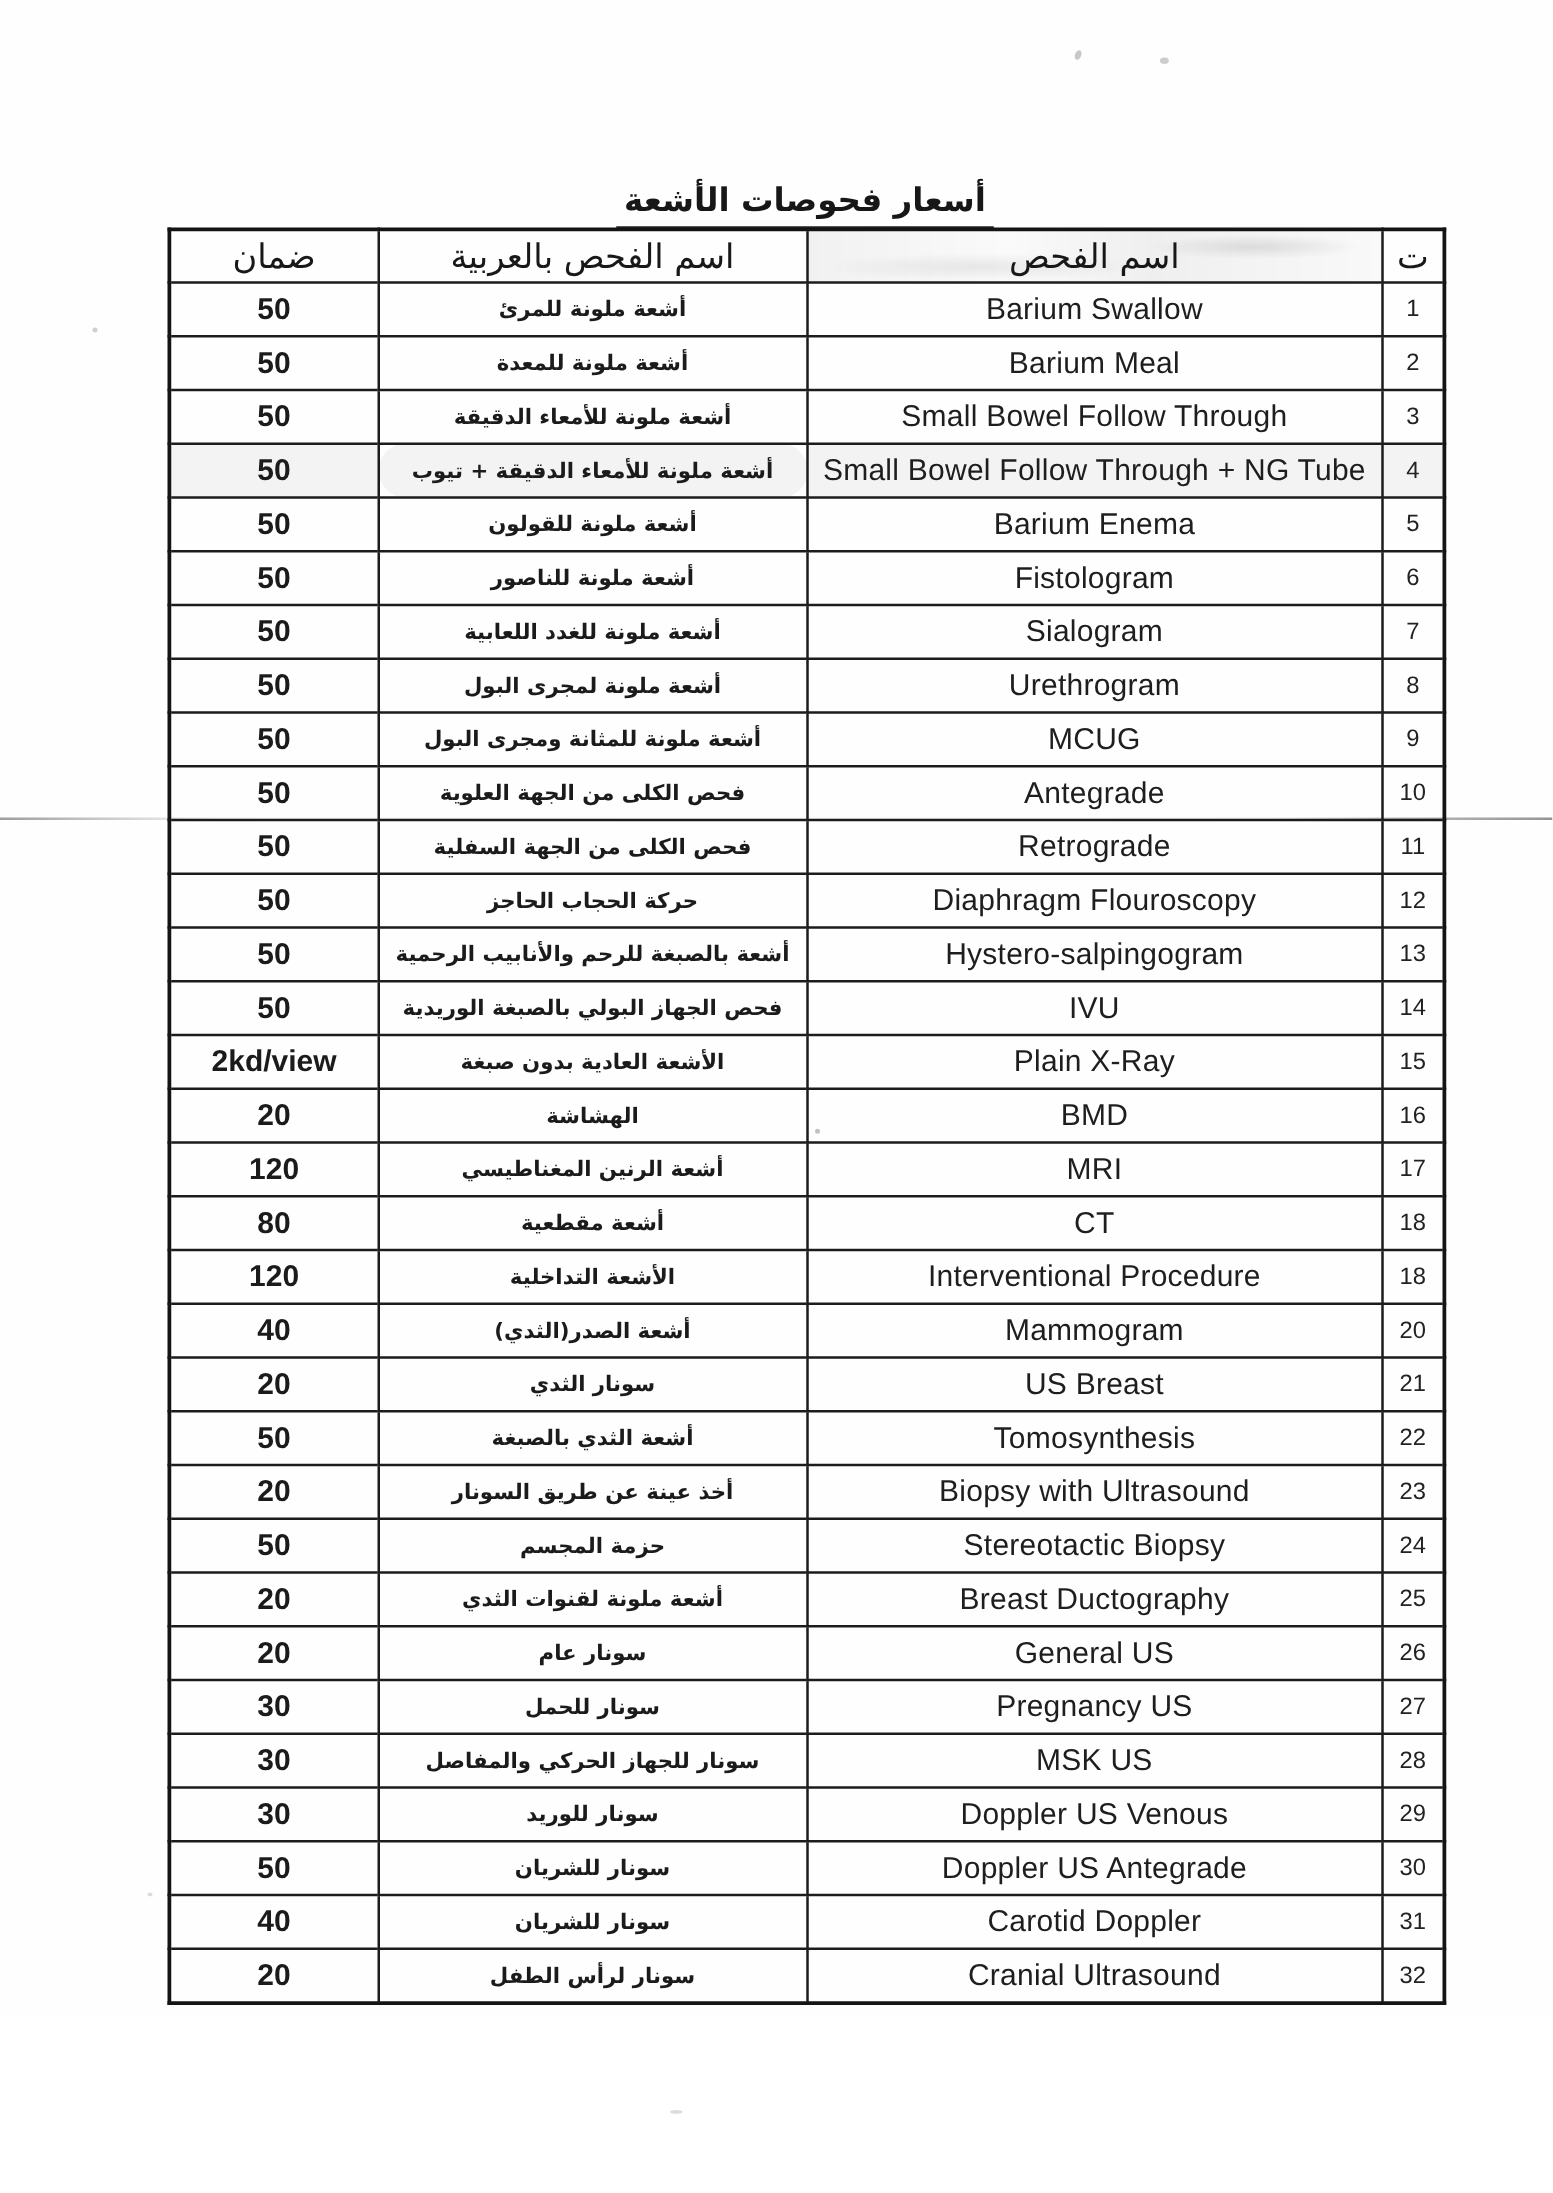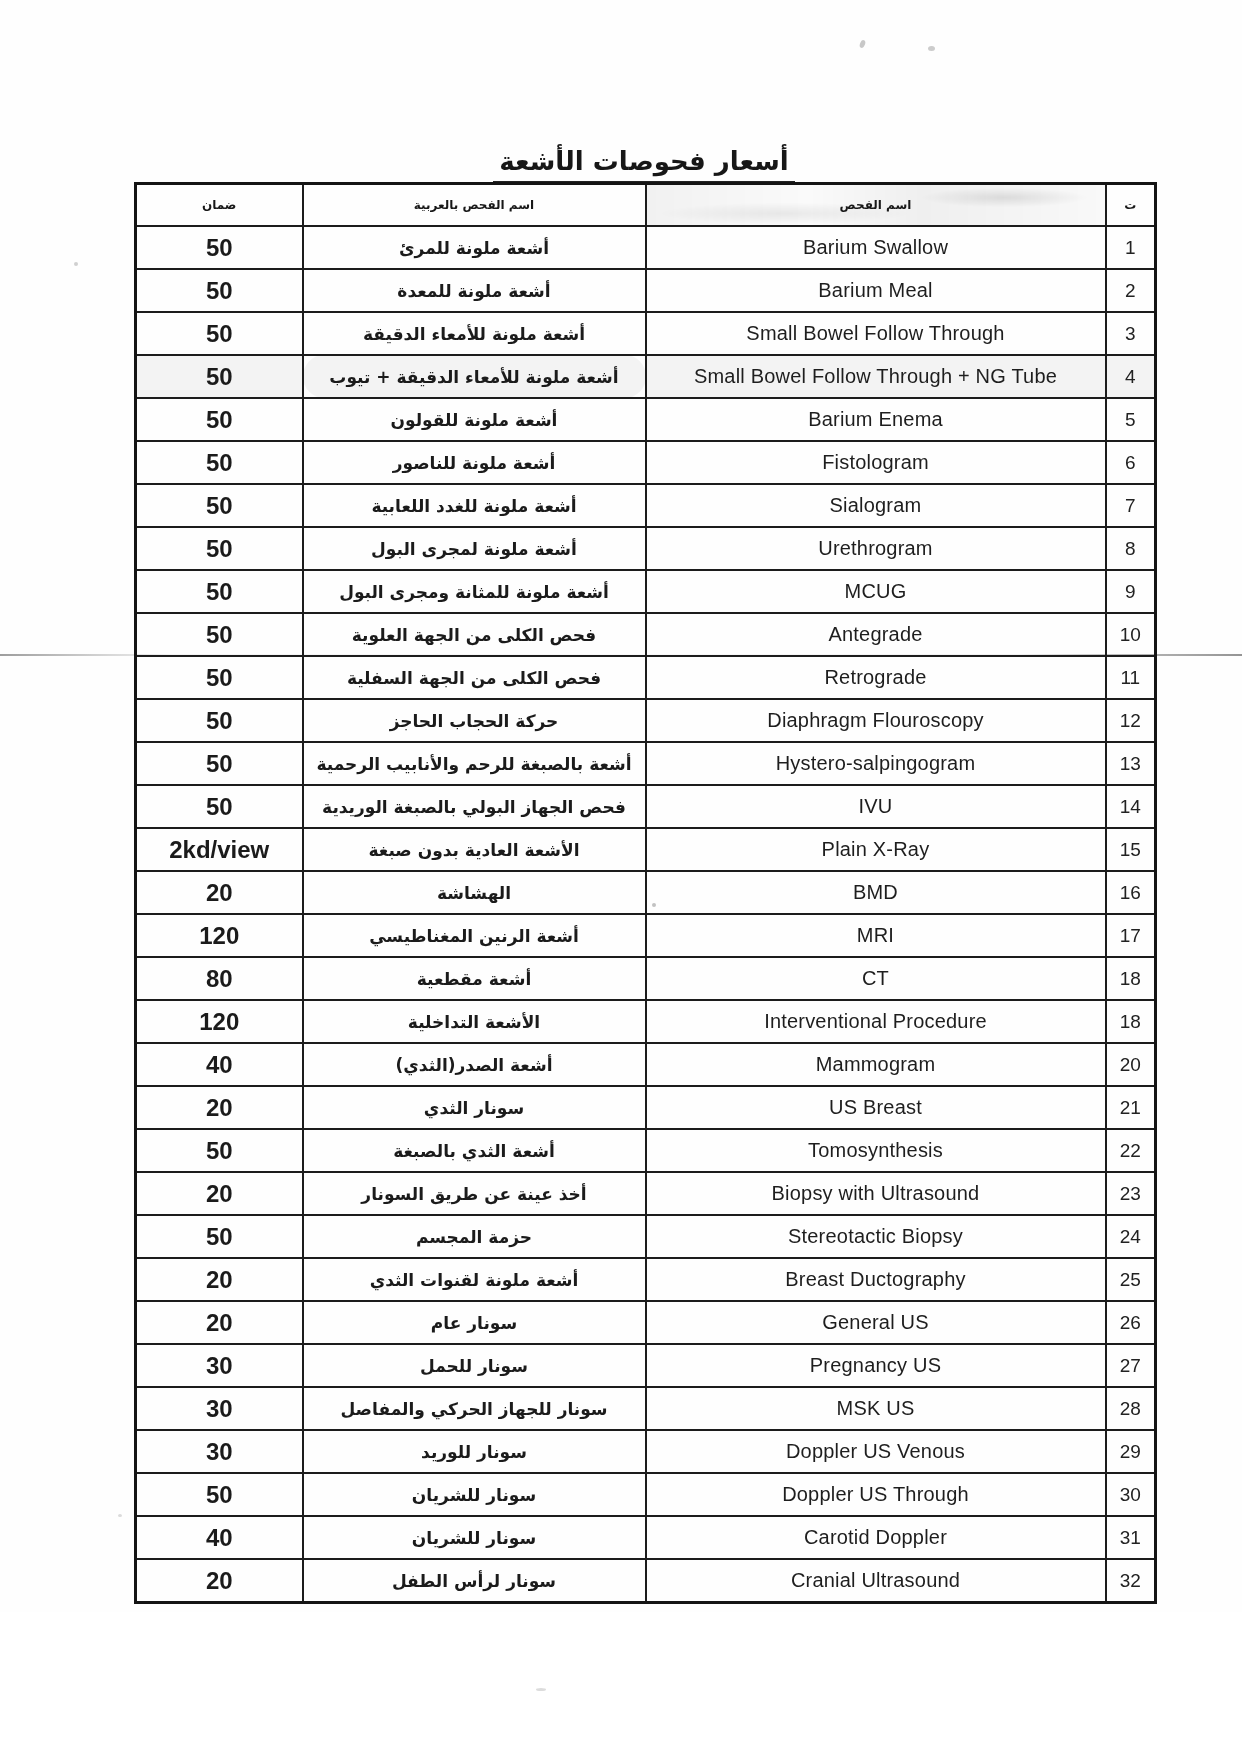--- a/index.html
+++ b/index.html
@@ -48,22 +48,22 @@
     border: 2px solid #1c1c1c;
     text-align: center;
     vertical-align: middle;
     padding: 0 4px;
     overflow: hidden;
     white-space: nowrap;
   }
   .price-table thead th {
     height: 40px;
     font-family: "DejaVu Sans", sans-serif;
-    font-size: 12px;
-    font-weight: 700;
+    font-size: 27px;
+    font-weight: 400;
     color: #181818;
     text-align: center;
   }
   .price-table tbody td { height: 41px; }
   col.c-n  { width: 50px; }
   col.c-en { width: 460px; }
   col.c-ar { width: 343px; }
   col.c-pr { width: 167px; }
   th.h-en {
     background:
@@ -71,21 +71,21 @@
       radial-gradient(ellipse 180px 16px at 30% 70%, rgba(0,0,0,0.07), rgba(0,0,0,0) 70%),
       linear-gradient(90deg, rgba(0,0,0,0.05), rgba(0,0,0,0.015) 35%, rgba(0,0,0,0.06) 60%, rgba(0,0,0,0.02));
   }
   td.n {
     font-family: "Liberation Sans", sans-serif;
     font-size: 19px;
     color: #222;
   }
   td.en {
     font-family: "Liberation Sans", sans-serif;
-    font-size: 20px;
+    font-size: 24px;
     color: #1e1e1e;
     letter-spacing: 0.2px;
     direction: ltr;
   }
   td.ar {
     font-family: "DejaVu Sans", sans-serif;
     font-size: 17px;
     font-weight: 700;
     color: #1b1b1b;
     border-radius: 21px;
@@ -323,21 +323,21 @@
           <td class="price">30</td>
         </tr>
         <tr>
           <td class="n">29</td>
           <td class="en">Doppler US Venous</td>
           <td class="ar">سونار للوريد</td>
           <td class="price">30</td>
         </tr>
         <tr>
           <td class="n">30</td>
-          <td class="en">Doppler US Through</td>
+          <td class="en">Doppler US Antegrade</td>
           <td class="ar">سونار للشريان</td>
           <td class="price">50</td>
         </tr>
         <tr>
           <td class="n">31</td>
           <td class="en">Carotid Doppler</td>
           <td class="ar">سونار للشريان</td>
           <td class="price">40</td>
         </tr>
         <tr>

